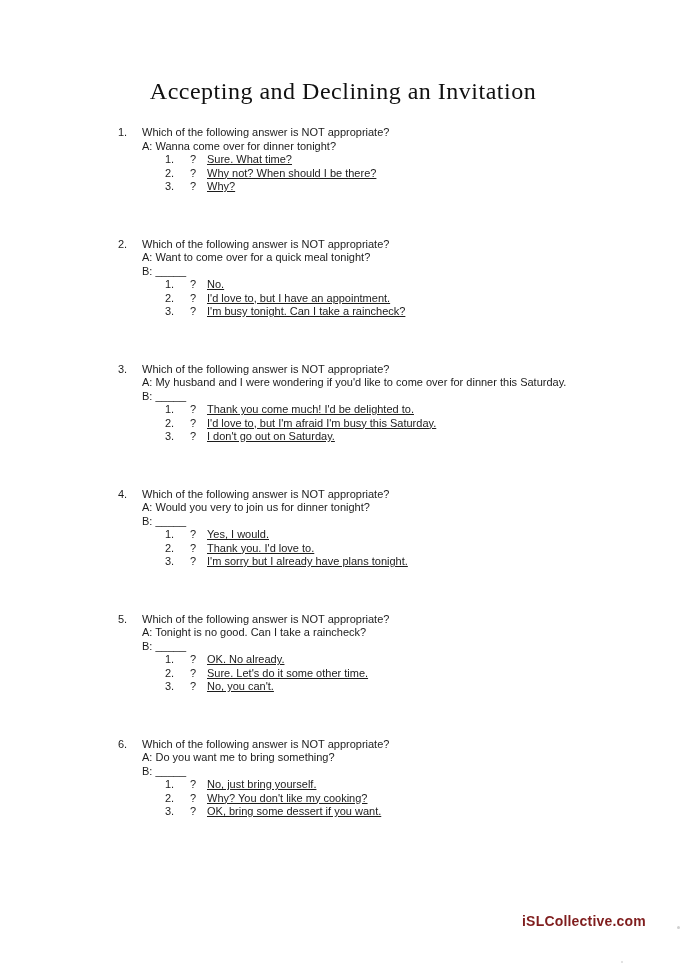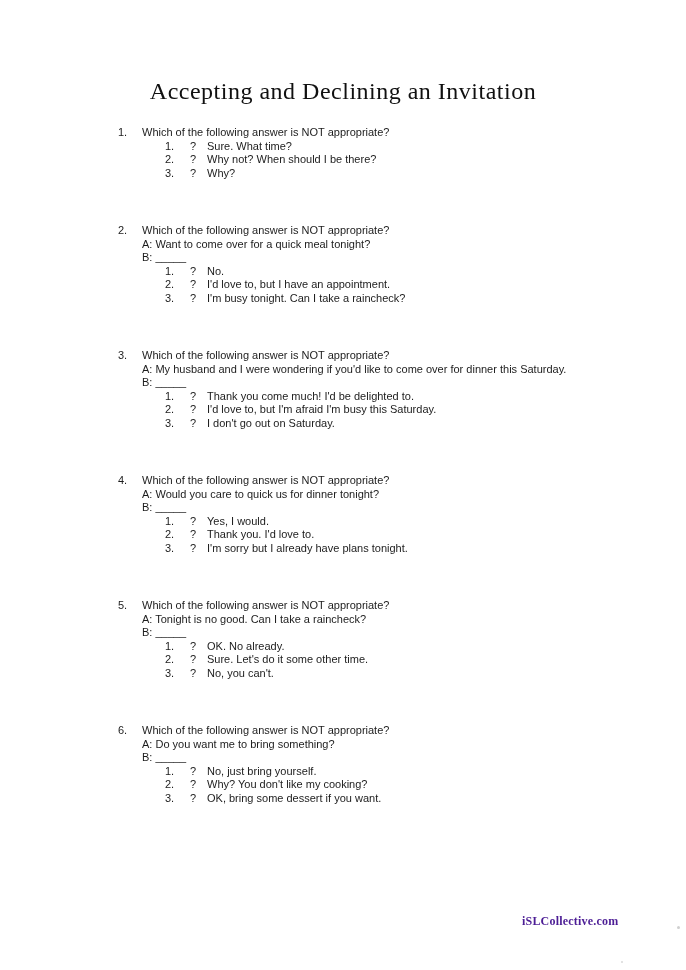--- a/index.html
+++ b/index.html
@@ -31,31 +31,31 @@
 
   .questions { margin: 21px 40px 0 118px; }
 
   .question { display: flex; margin-bottom: 44px; }
   .q-num { flex: 0 0 24px; }
   .q-body { flex: 1; }
 
   .opt { display: flex; margin-left: 23px; }
   .opt-num { flex: 0 0 25px; }
   .opt-mark { flex: 0 0 17px; }
-  .opt-text { flex: 1; }
+  .opt-text { flex: 1; text-decoration: underline; }
 
   .watermark {
     position: absolute;
     top: 915px;
     left: 522px;
-    font-family: Liberation Serif, serif;
-    font-size: 12px;
+    font-family: Liberation Sans, sans-serif;
+    font-size: 14px;
     font-weight: 700;
     letter-spacing: 0.2px;
-    color: #4c1d95;
+    color: #7f1d1d;
   }
   .dot-a {
     position: absolute;
     top: 926px; left: 677px;
     width: 3px; height: 3px;
     background: #cfcfcf;
     border-radius: 50%;
   }
   .dot-b {
     position: absolute;
@@ -71,20 +71,21 @@
 <div class="page">
 
   <div class="title">Accepting and Declining an Invitation</div>
 
   <div class="questions">
 
     <div class="question">
       <div class="q-num">1.</div>
       <div class="q-body">
         <div>Which of the following answer is NOT appropriate?</div>
+        <div>A: Wanna come over for dinner tonight?</div>
         <div class="opt">
           <span class="opt-num">1.</span>
           <span class="opt-mark">?</span>
           <span class="opt-text">Sure. What time?</span>
         </div>
         <div class="opt">
           <span class="opt-num">2.</span>
           <span class="opt-mark">?</span>
           <span class="opt-text">Why not? When should I be there?</span>
         </div>
@@ -141,21 +142,21 @@
           <span class="opt-mark">?</span>
           <span class="opt-text">I don't go out on Saturday.</span>
         </div>
       </div>
     </div>
 
     <div class="question">
       <div class="q-num">4.</div>
       <div class="q-body">
         <div>Which of the following answer is NOT appropriate?</div>
-        <div>A: Would you care to quick us for dinner tonight?</div>
+        <div>A: Would you very to join us for dinner tonight?</div>
         <div>B: _____</div>
         <div class="opt">
           <span class="opt-num">1.</span>
           <span class="opt-mark">?</span>
           <span class="opt-text">Yes, I would.</span>
         </div>
         <div class="opt">
           <span class="opt-num">2.</span>
           <span class="opt-mark">?</span>
           <span class="opt-text">Thank you. I'd love to.</span>

